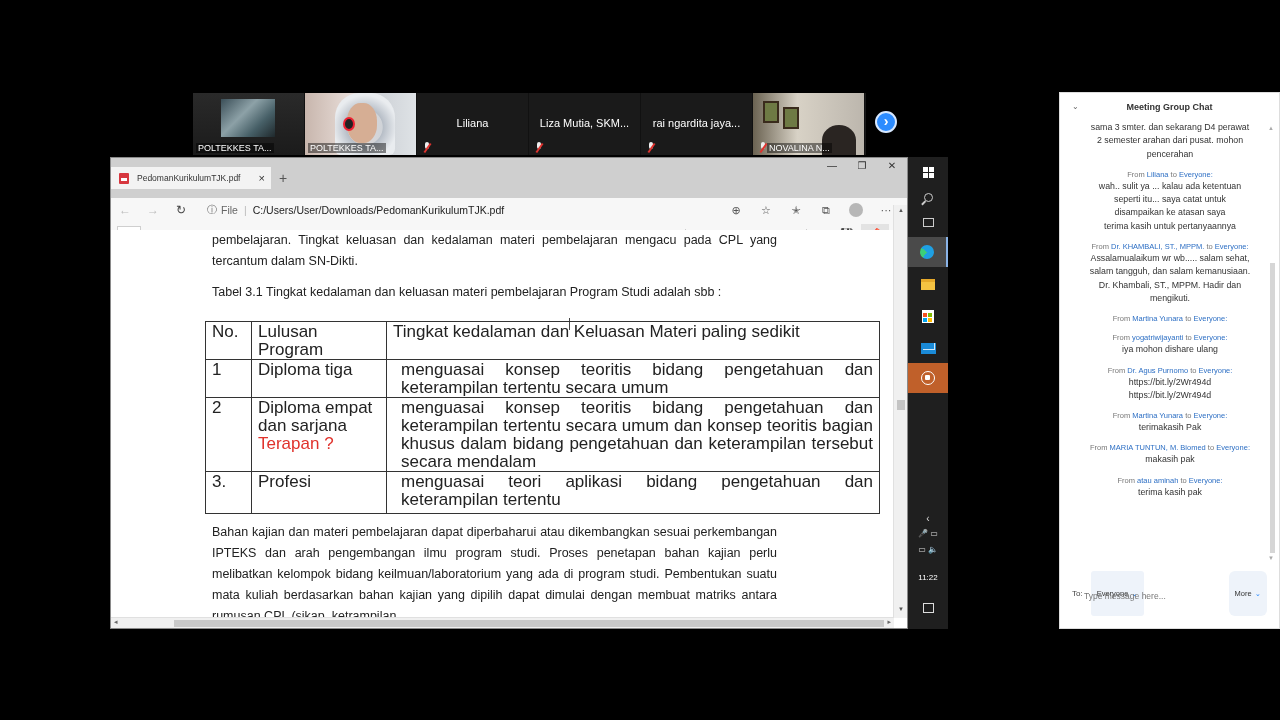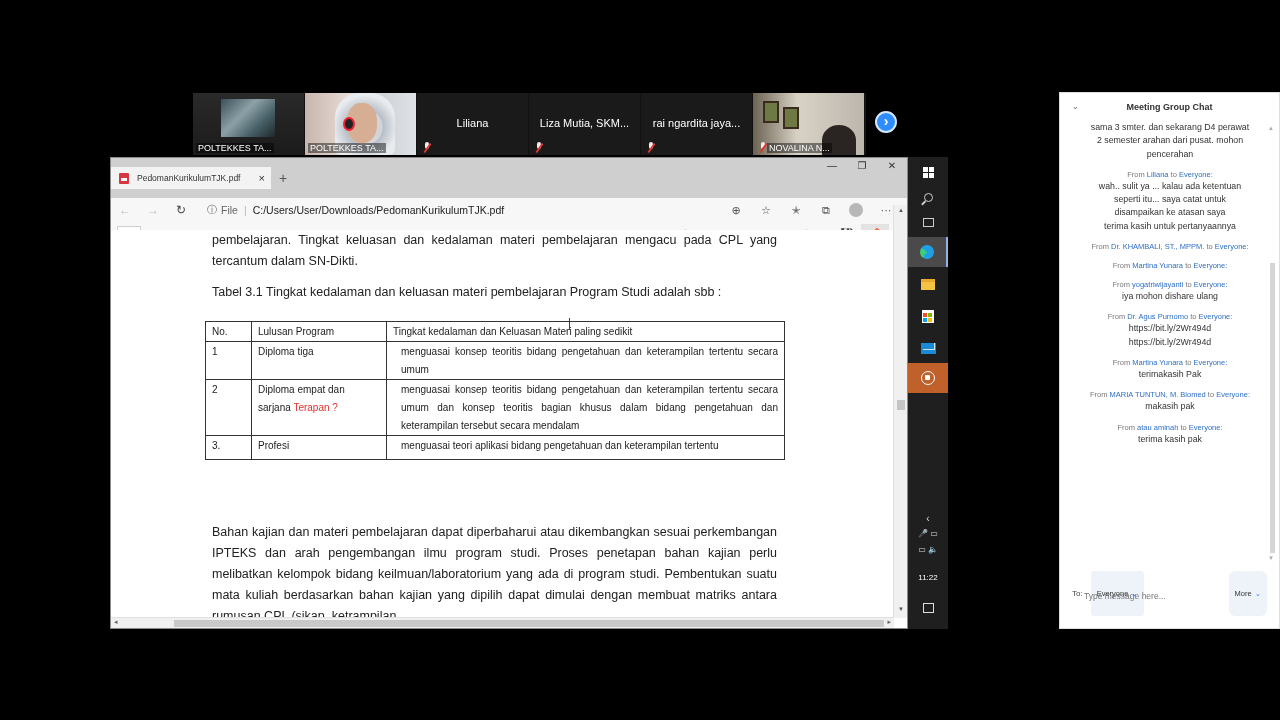--- a/index.html
+++ b/index.html
@@ -51,21 +51,21 @@
   .pageof { margin-left: 8px; font-size: 8px; color: #555; }
   .pdf-tools { position: absolute; right: 18px; top: 0; height: 25px; display: flex; align-items: center; }
   .pdf-tools .t { padding: 0 7px; font-size: 11px; color: #555; }
   .pdf-tools .lbl { font-size: 9px; color: #444; }
   .pdf-tools .sep { width: 1px; height: 12px; background: #ccc; margin: 0 4px; }
   .pdf-tools .pin { background: #e3e3e3; padding: 4px 7px; }
 
   .doc { position: absolute; left: 0; top: 72px; width: 783px; height: 388px; overflow: hidden; background: #fff; color: #222; font-size: 12.5px; }
   .doc p { position: absolute; left: 101px; width: 565px; line-height: 21px; text-align: justify; }
   .tblcap { position: absolute; left: 101px; top: 55px; }
-  table.t31 { position: absolute; left: 94px; top: 91px; width: 580px; border-collapse: collapse; font-size: 10px; }
+  table.t31 { position: absolute; left: 94px; top: 91px; width: 675px; border-collapse: collapse; font-size: 17px; }
   table.t31 td, table.t31 th { border: 1px solid #333; vertical-align: top; padding: 1px 6px 0 6px; line-height: 18px; font-weight: normal; text-align: left; }
   table.t31 .desc { text-align: justify; text-align-last: left; padding-left: 14px; }
   .red { color: #e0322c; }
   .caret { position: absolute; left: 458px; top: 88px; width: 1px; height: 12px; background: #444; }
 
   .vscroll { position: absolute; right: 0; top: 47px; width: 14px; height: 413px; background: #f0f0f0; border-left: 1px solid #e0e0e0; }
   .vscroll .up, .vscroll .dn { position: absolute; left: 0; width: 14px; height: 10px; font-size: 6px; color: #555; text-align: center; }
   .vscroll .up { top: 2px; } .vscroll .dn { bottom: 2px; }
   .vscroll .thumb { position: absolute; left: 3px; top: 195px; width: 8px; height: 10px; background: #c4c4c4; }
   .hscroll { position: absolute; left: 0; bottom: 0; width: 783px; height: 11px; background: #f0f0f0; border-top: 1px solid #e0e0e0; }
@@ -307,20 +307,24 @@
       </div>
       <div class="msg">
         <div class="from"><span>From</span> <span class="nm">Liliana</span> <span>to</span> <span class="nm">Everyone:</span></div>
         <div class="txt">wah.. sulit ya ... kalau ada ketentuan
 seperti itu... saya catat untuk
 disampaikan ke atasan saya
 terima kasih untuk pertanyaannya</div>
       </div>
       <div class="msg">
         <div class="from"><span>From</span> <span class="nm">Dr. KHAMBALI, ST., MPPM.</span> <span>to</span> <span class="nm">Everyone:</span></div>
+        <div class="txt">Assalamualaikum wr wb..... salam sehat,
+salam tangguh, dan salam kemanusiaan.
+Dr. Khambali, ST., MPPM. Hadir dan
+mengikuti.</div>
       </div>
       <div class="msg">
         <div class="from"><span>From</span> <span class="nm">Martina Yunara</span> <span>to</span> <span class="nm">Everyone:</span></div>
       </div>
       <div class="msg">
         <div class="from"><span>From</span> <span class="nm">yogatriwijayanti</span> <span>to</span> <span class="nm">Everyone:</span></div>
         <div class="txt">iya mohon dishare ulang</div>
       </div>
       <div class="msg">
         <div class="from"><span>From</span> <span class="nm">Dr. Agus Purnomo</span> <span>to</span> <span class="nm">Everyone:</span></div>

